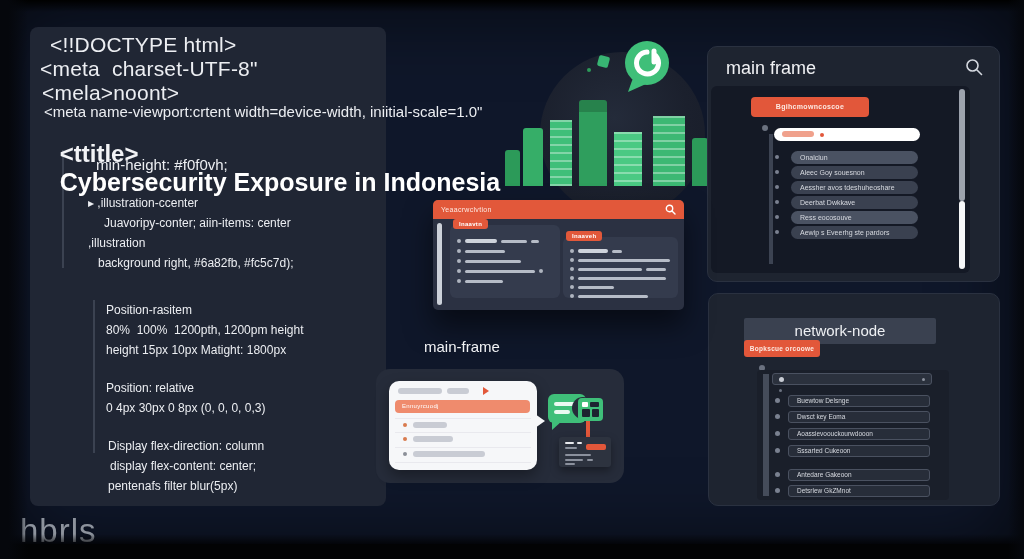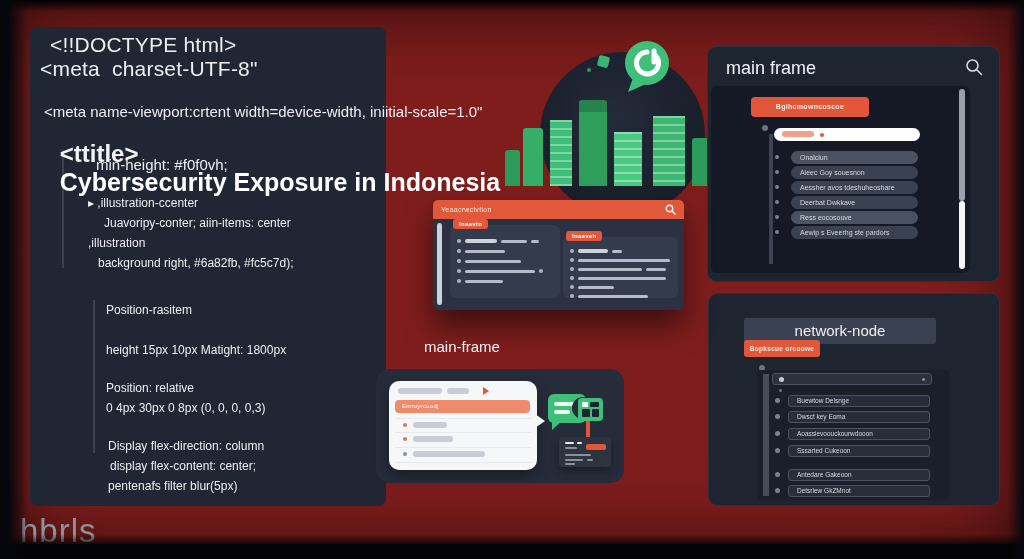--- a/index.html
+++ b/index.html
@@ -1,16 +1,16 @@
 <!DOCTYPE html>
 <html><head>
 <meta charset="utf-8">
 <style>
   html,body{margin:0;padding:0;background:#000;}
-  .stage{position:relative;width:1024px;height:559px;background:#7f1d1d;overflow:hidden;
+  .stage{position:relative;width:1024px;height:559px;background:#0f172a;overflow:hidden;
          font-family:"Liberation Sans",sans-serif;box-shadow:inset 0 0 70px 18px rgba(0,0,0,.55);}
   .abs{position:absolute;}
   
   .edge{position:absolute;pointer-events:none;z-index:50;}
   .edge-top{left:0;top:0;width:100%;height:12px;background:linear-gradient(#000,rgba(0,0,0,0));}
   .edge-bottom{left:0;bottom:0;width:100%;height:15px;background:#020304;}
   .edge-bottom2{left:0;bottom:15px;width:100%;height:10px;background:linear-gradient(rgba(0,0,0,0),rgba(0,0,0,.7));}
   .edge-left{left:0;top:0;width:28px;height:100%;background:linear-gradient(90deg,#05070c 30%,rgba(5,7,12,0));}
   .edge-right{right:0;top:0;width:16px;height:100%;background:linear-gradient(270deg,#05070c,rgba(5,7,12,0));}
   
@@ -104,33 +104,35 @@
 </style>
 </head>
 <body>
 
 <div class="stage">
 
   <div class="abs code-panel"></div>
 
   <div class="cl cl-lg" style="left:50px;top:33px;">&lt;!!DOCTYPE html&gt;</div>
   <div class="cl cl-lg" style="left:40px;top:57px;">&lt;meta  charset-UTF-8"</div>
+  <div class="cl cl-lg" style="left:42px;top:81px;">&lt;mela&gt;noont&gt;</div>
   <div class="cl cl-sm" style="left:44px;top:103px;">&lt;meta name-viewport:crtent width=device-width, iniitial-scale=1.0"</div>
 
   <div class="cl title-line">
     <span class="title-tag">&lt;ttitle&gt;</span>
     <span class="title-text">Cybersecurity Exposure in Indonesia</span>
   </div>
 
   <div class="cl cl-sm" style="left:96px;top:156px;">min-height: #f0f0vh;</div>
   <div class="cl cl-md" style="left:88px;top:196px;">▸ ,illustration-ccenter</div>
   <div class="cl cl-md" style="left:104px;top:216px;">Juavoripy-conter; aiin-items: center</div>
   <div class="cl cl-md" style="left:88px;top:236px;">,illustration</div>
   <div class="cl cl-md" style="left:98px;top:256px;">background right, #6a82fb, #fc5c7d);</div>
   <div class="cl cl-md" style="left:106px;top:303px;">Position-rasitem</div>
+  <div class="cl cl-md" style="left:106px;top:323px;">80%  100%  1200pth, 1200pm height</div>
   <div class="cl cl-md" style="left:106px;top:343px;">height 15px 10px Matight: 1800px</div>
   <div class="cl cl-md" style="left:106px;top:381px;">Position: relative</div>
   <div class="cl cl-md" style="left:106px;top:401px;">0 4px 30px 0 8px (0, 0, 0, 0,3)</div>
   <div class="cl cl-md" style="left:108px;top:439px;">Display flex-direction: column</div>
   <div class="cl cl-md" style="left:110px;top:459px;text-align:center;">display flex-content: center;</div>
   <div class="cl cl-md" style="left:108px;top:479px;">pentenafs filter blur(5px)</div>
 
   <div class="guide" style="left:62px;top:150px;height:118px;"></div>
   <div class="guide" style="left:93px;top:300px;height:153px;"></div>
 

